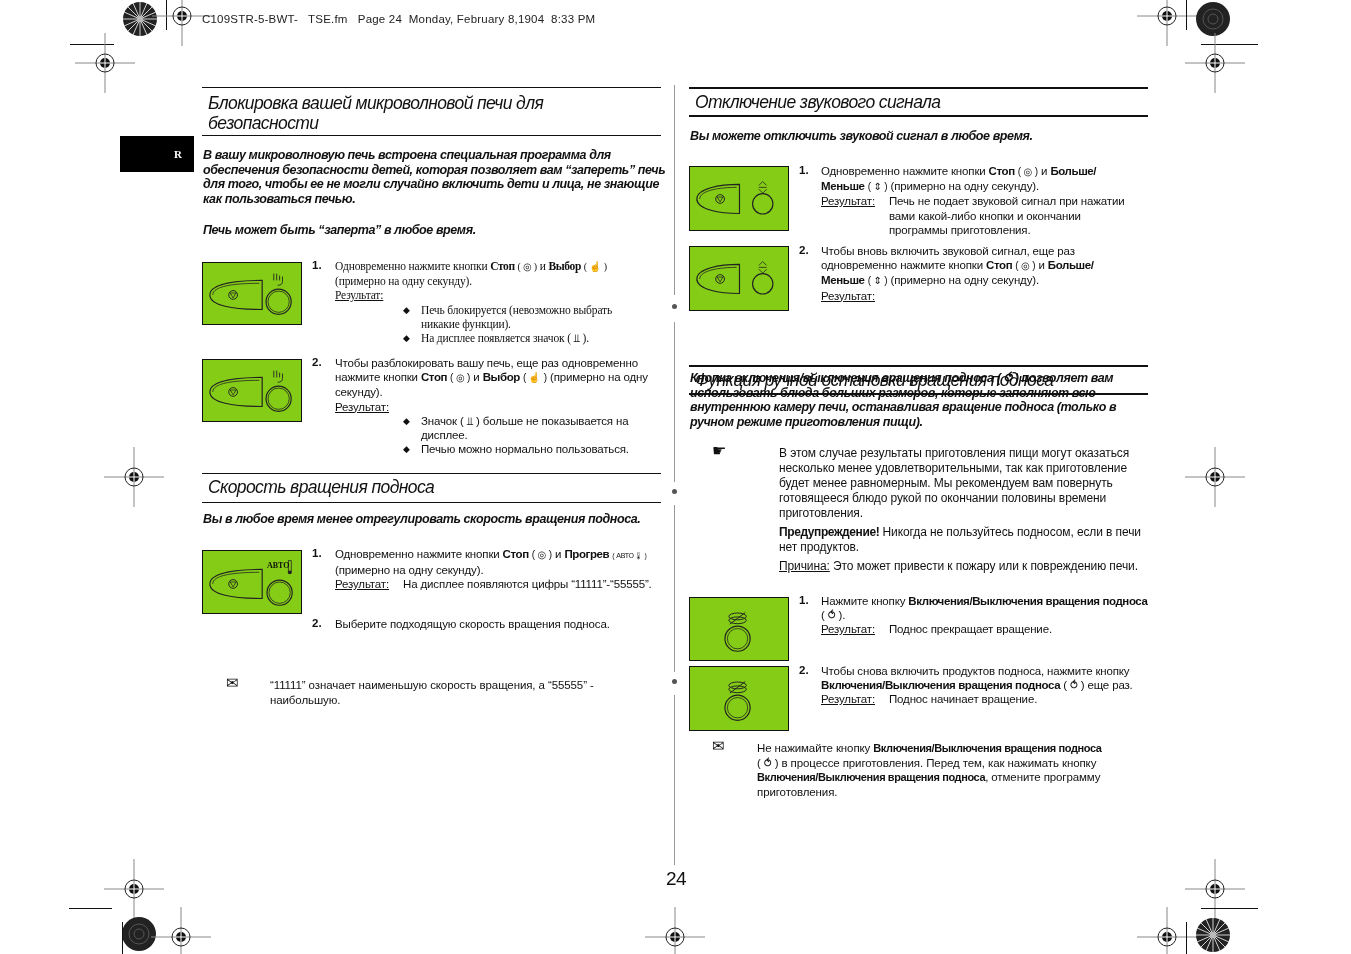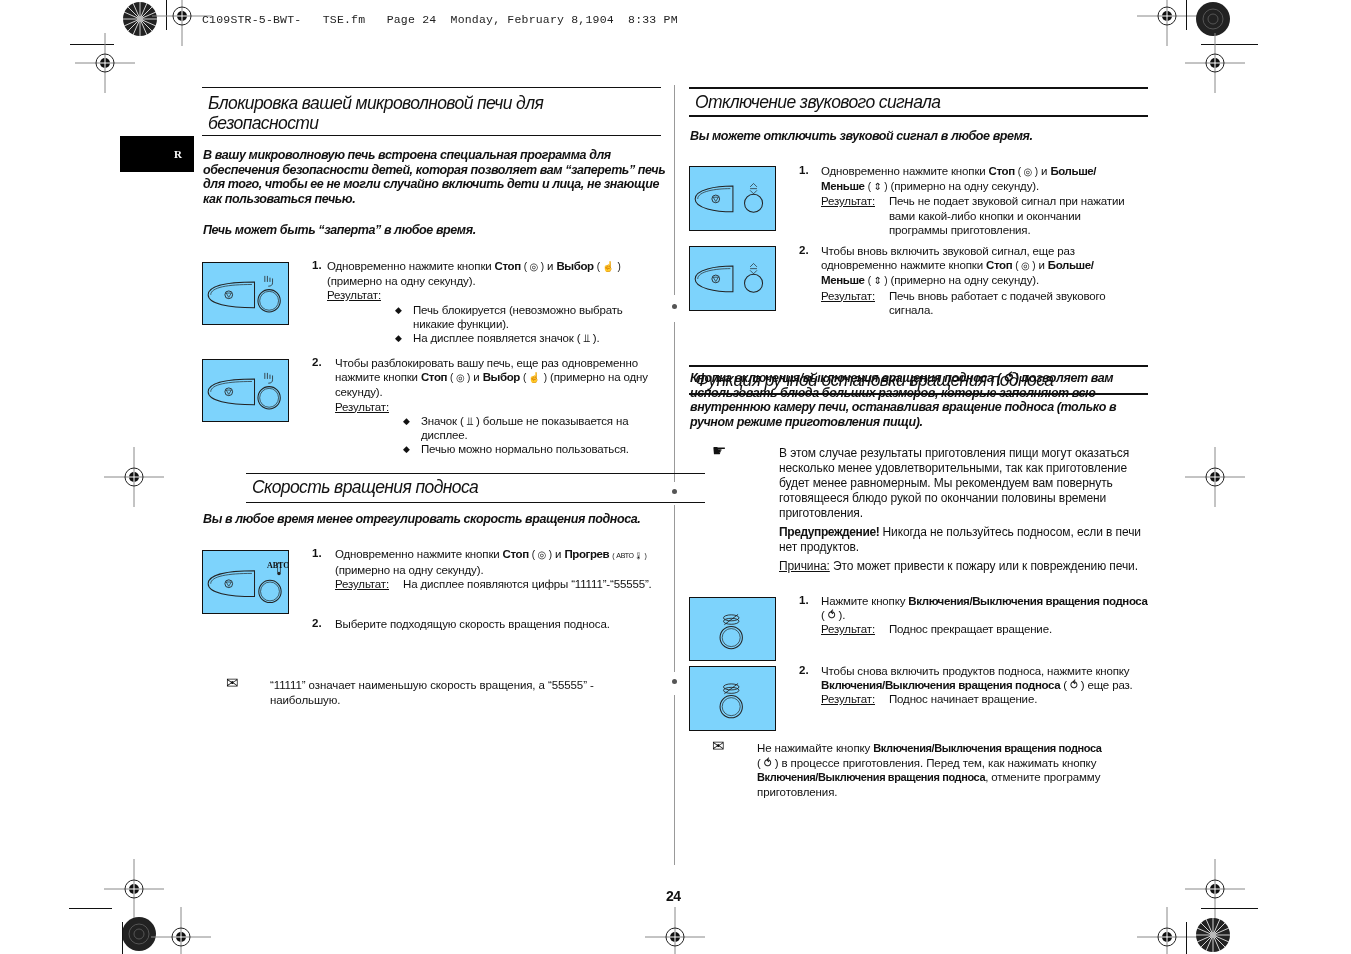--- a/index.html
+++ b/index.html
@@ -1,20 +1,20 @@
 <!DOCTYPE html>
 <html><head>
 <meta charset="utf-8">
 <style>
   html, body { margin: 0; padding: 0; background: #ffffff; }
   body { width: 1351px; height: 954px; position: relative; overflow: hidden;
          font-family: "Liberation Sans", sans-serif; color: #111; }
 
   
-  .print-header { position: absolute; left: 202px; top: 13px; font-family: Liberation Mono, monospace;
+  .print-header { position: absolute; left: 202px; top: 13px; font-family: Liberation Sans, sans-serif;
                   font-size: 11.5px; letter-spacing: 0.2px; color: #222; white-space: pre; }
 
   
   .reg { position: absolute; width: 60px; height: 60px; }
   .reg svg { width: 100%; height: 100%; display: block; }
   .hline { position: absolute; height: 2px; background: #111; }
   .vline { position: absolute; width: 1px; background: #111; }
   .grayv { position: absolute; width: 1px; background: #999; }
   .dot { position: absolute; width: 5px; height: 5px; border-radius: 50%; background: #555; }
   .starburst { position: absolute; width: 36px; height: 36px; }
@@ -27,38 +27,38 @@
 
   
   .section-title { position: absolute; border-top: 1px solid #111; border-bottom: 1px solid #111;
                    font-style: italic; font-size: 17.5px; letter-spacing: -0.6px; line-height: 20px;
                    padding: 3px 6px 4px 6px; box-sizing: border-box; color: #111; }
   .section-title.thick { border-top-width: 2px; border-bottom-width: 2px; }
   .lead { position: absolute; font-style: italic; font-weight: bold; font-size: 12.5px; letter-spacing: -0.4px;
           line-height: 14.7px; color: #111; }
 
   
-  .panel { position: absolute; width: 87px; height: 62px; border: 1px solid #111; box-sizing: border-box; background: #7dd3fc; }
+  .panel { position: absolute; width: 100px; height: 62px; border: 1px solid #111; box-sizing: border-box; background: #84cc16; }
   .panel svg { width: 100%; height: 100%; display: block; }
 
   
   .step { position: absolute; font-size: 11.5px; line-height: 14.2px; letter-spacing: -0.15px; color: #111; }
   .step-num { position: absolute; font-weight: bold; font-size: 11.5px; }
   .step-text b { font-weight: bold; letter-spacing: -0.4px; }
   .result-label { text-decoration: underline; }
   .result-row { display: flex; }
   .result-row .result-label { flex: 0 0 auto; width: 68px; }
   .bullet { position: relative; padding-left: 18px; }
   .bullet::before { content: "◆"; position: absolute; left: 0; top: 0; font-size: 9px; }
   .inline-icon { display: inline-block; font-size: 10px; vertical-align: 0; }
 
   .note-icon { position: absolute; font-size: 15px; line-height: 14px; }
   .note-text { position: absolute; font-size: 11.5px; line-height: 14.5px; letter-spacing: -0.1px; }
 
-  .page-number { position: absolute; left: 666px; top: 888px; font-weight: bold; font-size: 14px; letter-spacing: -0.6px; }
+  .page-number { position: absolute; left: 666px; top: 868px; font-weight: normal; font-size: 19px; letter-spacing: -0.6px; }
 </style>
 </head>
 <body>
 
 <div class="starburst" style="left:122px;top:1px;">
   <svg viewBox="0 0 36 36">
       <circle cx="18" cy="18" r="17" fill="#222"></circle>
       <g stroke="#fff" stroke-width="0.8">
     <line x1="18" y1="1" x2="18" y2="35"></line>
         <line x1="1" y1="18" x2="35" y2="18"></line>
@@ -256,21 +256,21 @@
     <path d="M6 33 C6 22, 30 18, 60 18 L60 48 C30 48, 6 44, 6 33 Z" fill="none" stroke="#222" stroke-width="1.2"></path>
     <path d="M9 33 C9 24, 30 21, 57 21" fill="none" stroke="#222" stroke-width="0.8"></path>
     <circle cx="30" cy="33" r="4.5" fill="none" stroke="#222"></circle>
     <path d="M27 31 L33 31 L30 36 Z" fill="none" stroke="#222" stroke-width="0.8"></path>
     <circle cx="77" cy="40" r="13" fill="none" stroke="#222" stroke-width="1.2"></circle>
     <circle cx="77" cy="40" r="11" fill="none" stroke="#222" stroke-width="0.8"></circle>
     <path d="M72 18 L72 11 M75 11 L75 18 M78 13 L78 18 M81 14 L81 19 Q81 23 76 23" fill="none" stroke="#222" stroke-width="0.9"></path>
   </svg>
 </div>
 <div class="step-num" style="left:312px;top:259px;">1.</div>
-<div class="step" style="left:327px;top:259px;width:330px;">
+<div class="step" style="left:335px;top:259px;width:330px;font-family:Liberation Serif, serif;">
   <div class="step-text"><span>Одновременно нажмите кнопки </span><b>Стоп</b> <span class="inline-icon">( ◎ )</span><span> и </span><b>Выбор</b> <span class="inline-icon">( ☝ )</span></div>
   <div>(примерно на одну секунду).</div>
   <div class="result-label">Результат:</div>
   <div style="padding-left:68px;width:240px;">
     <div class="bullet">Печь блокируется (невозможно выбрать никакие функции).</div>
     <div class="bullet">На дисплее появляется значок ( ⫫ ).</div>
   </div>
 </div>
 
 <div class="panel" style="left:202px;top:359px;height:63px;">
@@ -289,21 +289,21 @@
   <div>Чтобы разблокировать вашу печь, еще раз одновременно</div>
   <div class="step-text"><span>нажмите кнопки </span><b>Стоп</b> <span class="inline-icon">( ◎ )</span><span> и </span><b>Выбор</b> <span class="inline-icon">( ☝ )</span><span> (примерно на одну</span></div>
   <div>секунду).</div>
   <div class="result-label">Результат:</div>
   <div style="padding-left:68px;width:240px;">
     <div class="bullet">Значок ( ⫫ ) больше не показывается на дисплее.</div>
     <div class="bullet">Печью можно нормально пользоваться.</div>
   </div>
 </div>
 
-<div class="section-title" style="left:202px;top:473px;width:459px;height:30px;margin-left:44px;">Скорость вращения подноса</div>
+<div class="section-title" style="left:202px;top:473px;width:459px;height:30px;">Скорость вращения подноса</div>
 <div class="lead" style="left:203px;top:512px;">Вы в любое время менее отрегулировать скорость вращения подноса.</div>
 
 <div class="panel" style="left:202px;top:550px;height:64px;">
   <svg viewBox="0 0 99 64">
     <path d="M6 34 C6 23, 30 19, 60 19 L60 49 C30 49, 6 45, 6 34 Z" fill="none" stroke="#222" stroke-width="1.2"></path>
     <path d="M9 34 C9 25, 30 22, 57 22" fill="none" stroke="#222" stroke-width="0.8"></path>
     <circle cx="30" cy="34" r="4.5" fill="none" stroke="#222"></circle>
     <path d="M27 32 L33 32 L30 37 Z" fill="none" stroke="#222" stroke-width="0.8"></path>
     <circle cx="78" cy="43" r="13" fill="none" stroke="#222" stroke-width="1.2"></circle>
     <circle cx="78" cy="43" r="11" fill="none" stroke="#222" stroke-width="0.8"></circle>
@@ -367,24 +367,20 @@
     <path d="M70 19 L74 15 L78 19 M70 21 L78 21 M70 23 L74 27 L78 23" fill="none" stroke="#222" stroke-width="0.8"></path>
   </svg>
 </div>
 <div class="step-num" style="left:799px;top:244px;">2.</div>
 <div class="step" style="left:821px;top:244px;width:335px;">
   <div>Чтобы вновь включить звуковой сигнал, еще раз</div>
   <div class="step-text"><span>одновременно нажмите кнопки </span><b>Стоп</b> <span class="inline-icon">( ◎ )</span><span>  и </span><b>Больше/</b></div>
   <div class="step-text"><b>Меньше</b> <span class="inline-icon">( ⇕ )</span><span> (примерно на одну секунду).</span></div>
   <div class="result-row">
       <span class="result-label">Результат:</span>
-    <div>
-      <div>Печь вновь работает с подачей звукового</div>
-      <div>сигнала.</div>
-    </div>
   </div>
 </div>
 
 <div class="section-title thick" style="left:689px;top:333px;width:459px;height:30px;margin-top:32px;">Функция ручной остановки вращения подноса</div>
 <div class="lead" style="left:690px;top:371px;width:460px;">
   <div>Кнопка включения/выключения вращения подноса ( ⥀ ) позволяет вам</div>
   <div>использовать блюда больших размеров, которые заполняют всю</div>
   <div>внутреннюю камеру печи, останавливая вращение подноса (только в</div>
   <div>ручном режиме приготовления пищи).</div>
 </div>

